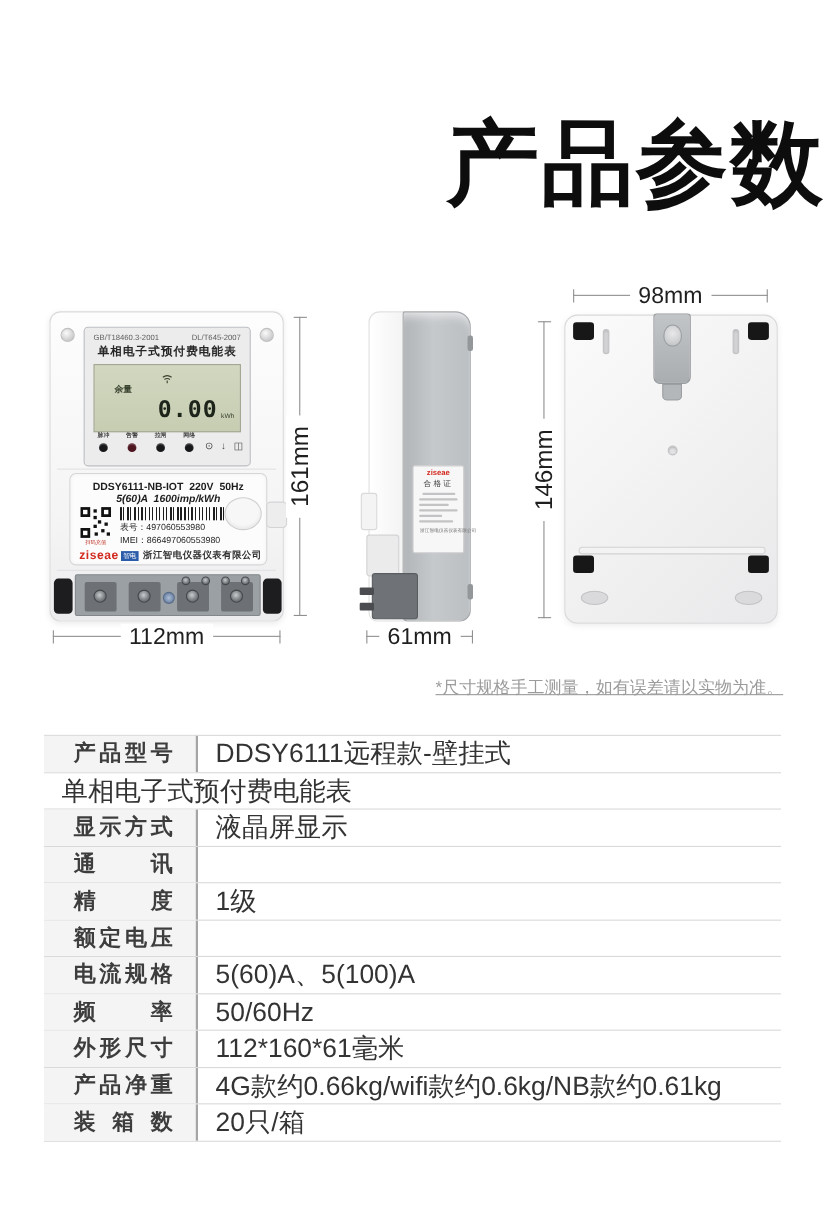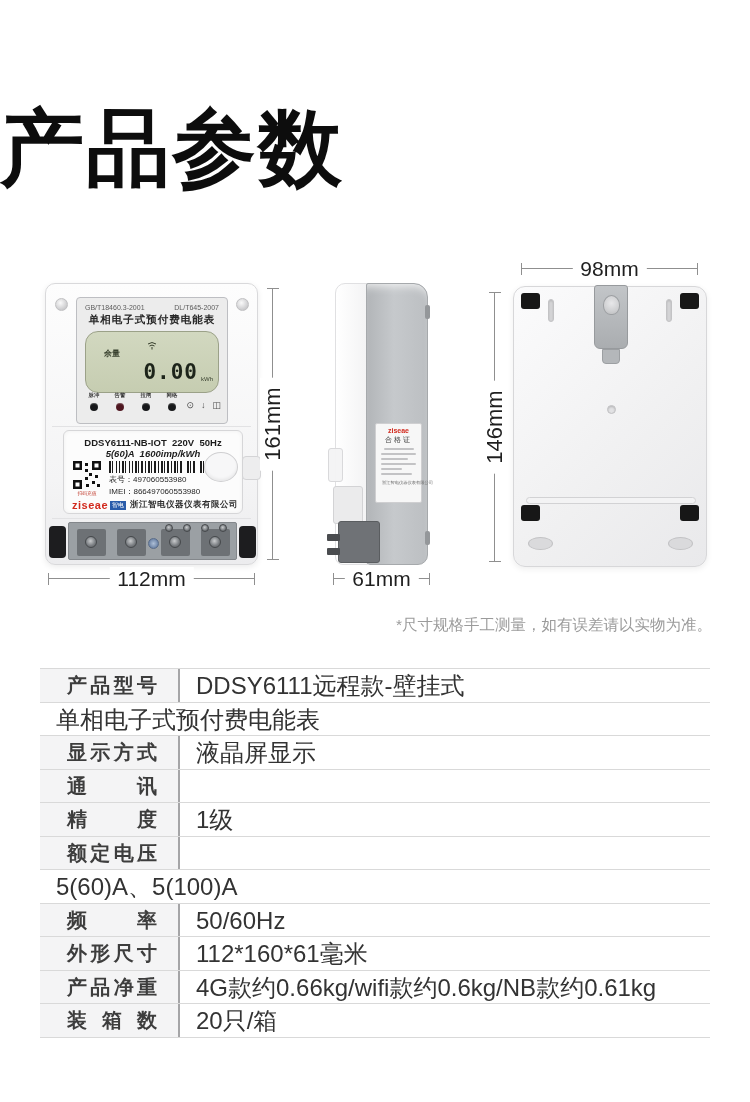--- a/index.html
+++ b/index.html
@@ -5,21 +5,21 @@
   * { margin:0; padding:0; box-sizing:border-box; }
   html,body { background:#fff; }
   .page {
     position:relative; width:750px; height:1102px; margin:0 auto;
     background:#fff; overflow:hidden;
     font-family:"Liberation Sans", sans-serif; color:#333;
   }
   
   .page-title {
     position:absolute; top:96px; left:0; width:750px;
-    text-align:left; font-size:84px; font-weight:900; color:#0d0d0d;
+    text-align:right; font-size:84px; font-weight:900; color:#0d0d0d;
     letter-spacing:2px; line-height:1.25;
   }
   
   .fig { position:absolute; }
   
   .dim-h { position:absolute; border-top:1px solid #8f8f8f; }
   .dim-h::before, .dim-h::after {
     content:""; position:absolute; top:-6px; height:12px; border-left:1px solid #8f8f8f;
   }
   .dim-h::before { left:0; } .dim-h::after { right:0; }
@@ -50,21 +50,21 @@
     position:absolute; left:30px; top:13px; width:152px; height:127px;
     background:#ececec; border:1px solid #bdbec2; border-radius:4px;
   }
   .mf-stds { display:flex; justify-content:space-between; padding:6px 8px 0 8px;
     font-size:7px; color:#5c5c5c; letter-spacing:0; }
   .mf-name { text-align:center; font-size:10.5px; font-weight:bold; color:#262626;
     letter-spacing:1px; margin-top:2px; }
   .mf-lcd {
     position:relative; width:134px; height:62px; margin:4px auto 0 auto;
     background:linear-gradient(180deg,#d2d8c0,#c6cdb1);
-    border:1px solid #9ba188; border-radius:13px;
+    border:1px solid #9ba188; border-radius:0;
   }
   .lcd-signal { position:absolute; left:50%; top:4px; transform:translateX(-50%); }
   .lcd-mode { position:absolute; left:18px; top:16px; font-size:8px; font-weight:bold; color:#39412f; }
   .lcd-value { position:absolute; right:20px; bottom:8px;
     font-family:"DejaVu Sans Mono", monospace; font-size:21px; font-weight:bold;
     color:#1d241a; letter-spacing:1px; }
   .lcd-unit { position:absolute; right:5px; bottom:10px; font-size:6px; color:#39412f; }
   .mf-indrow { position:absolute; left:6px; right:6px; bottom:6px; height:26px;
     display:flex; align-items:flex-start; }
   .ind { width:24px; margin-right:4px; display:flex; flex-direction:column; align-items:center; }
@@ -147,21 +147,21 @@
     border:1px solid #9c9fa2; border-radius:50% 50% 45% 45%; }
   .mb-clip { position:absolute; left:88px; top:62px; width:18px; height:15px;
     background:#b4b7ba; border:1px solid #9c9fa2; border-radius:0 0 4px 4px; }
   .mb-hole { position:absolute; left:93px; top:118px; width:9px; height:9px; border-radius:50%;
     background:#e2e2e4; border:1px solid #c0c0c2; box-shadow:inset 0 1px 2px rgba(0,0,0,.2); }
   .mb-groove { position:absolute; left:12px; top:210px; width:170px; height:7px;
     background:#f3f3f4; border:1px solid #d2d2d4; border-radius:5px; }
   .mb-foot { position:absolute; top:250px; width:25px; height:13px;
     background:#dadadc; border:1px solid #c2c2c4; border-radius:50%; }
   
-  .disclaimer { position:absolute; top:615px; right:38px; font-size:15.5px; color:#9b9b9b; }
+  .disclaimer { position:absolute; top:615px; right:38px; font-size:15.5px; color:#9b9b9b;text-decoration:underline; }
   
   .spec-table { position:absolute; left:40px; top:668px; width:670px; border-top:1px solid #d9d9d9; }
   .spec-row { display:flex; height:33.5px; border-bottom:1px solid #d9d9d9; }
   .spec-label {
     width:140px; background:#f4f4f5; border-right:2px solid #a5a5a7;
     font-size:20px; font-weight:bold; color:#3d3d3d;
     line-height:33.5px; padding:0 21px 0 27px;
     text-align:justify; text-align-last:justify; white-space:nowrap; overflow:hidden;
   }
   .spec-value { flex:1; font-size:24px; color:#333; line-height:33.5px; padding-left:16px; white-space:nowrap; }
@@ -357,20 +357,21 @@
       <div class="spec-label">通讯</div>
     </div>
     <div class="spec-row">
       <div class="spec-label">精度</div>
       <div class="spec-value">1级</div>
     </div>
     <div class="spec-row">
       <div class="spec-label">额定电压</div>
     </div>
     <div class="spec-row">
+      <div class="spec-label">电流规格</div>
       <div class="spec-value">5(60)A、5(100)A</div>
     </div>
     <div class="spec-row">
       <div class="spec-label">频率</div>
       <div class="spec-value">50/60Hz</div>
     </div>
     <div class="spec-row">
       <div class="spec-label">外形尺寸</div>
       <div class="spec-value">112*160*61毫米</div>
     </div>

